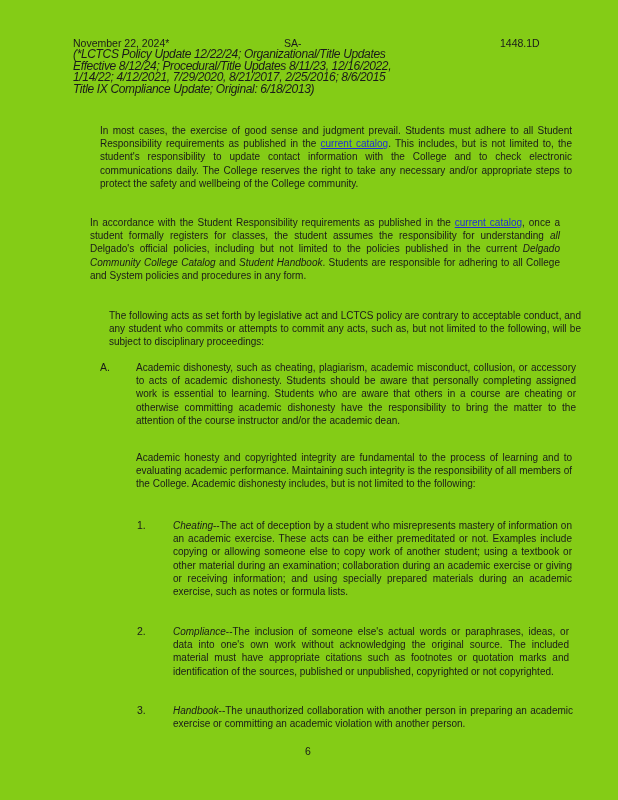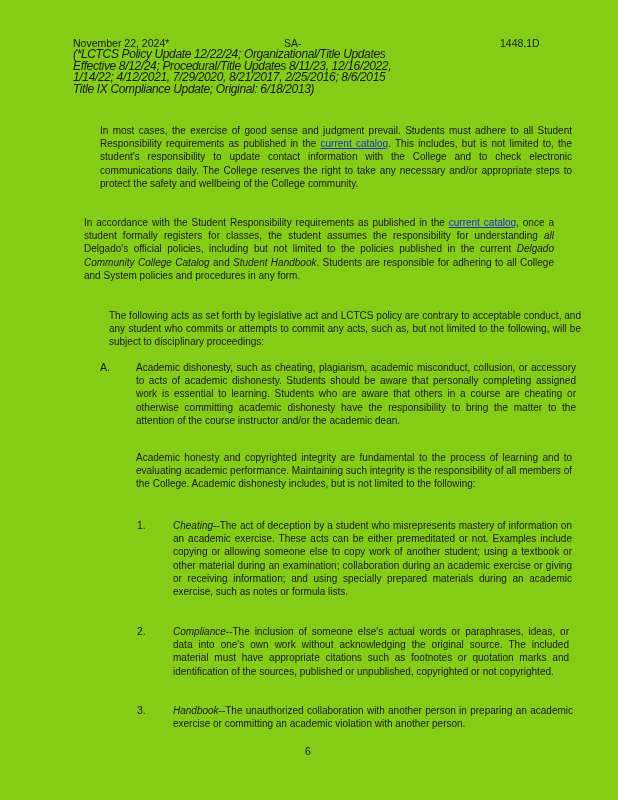--- a/index.html
+++ b/index.html
@@ -77,21 +77,21 @@
       <span class="hdr-sa">SA-</span>
       <span class="hdr-num">1448.1D</span>
     </div>
     <div class="hdr-notes">(*LCTCS Policy Update 12/22/24; Organizational/Title Updates Effective 8/12/24; Procedural/Title Updates 8/11/23, 12/16/2022, 1/14/22; 4/12/2021, 7/29/2020, 8/21/2017, 2/25/2016; 8/6/2015 Title IX Compliance Update; Original: 6/18/2013)</div>
   </div>
 
   <div class="para" style="left:100px; top:124px; width:472px;">
     <span>In most cases, the exercise of good sense and judgment  prevail. Students  must adhere to all Student Responsibility  requirements  as published in the </span><span class="link">current catalog</span><span>.  This includes, but is not limited  to, the student's responsibility  to update contact information  with the College  and to check electronic  communications  daily. The College reserves the right to take any necessary and/or appropriate steps to  protect the safety and wellbeing of the College community.</span>
   </div>
 
-  <div class="para" style="left:84px; top:216px; width:470px;">
+  <div class="para" style="left:90px; top:216px; width:470px;">
     <span>In accordance with the Student Responsibility  requirements  as published in the </span><span class="link">current catalog</span><span>, once a student formally registers for classes, the student assumes the responsibility for understanding </span><span class="it">all</span><span> Delgado's  official policies,  including but not limited  to the policies published in the current </span><span class="it">Delgado Community College Catalog</span><span> and </span><span class="it">Student Handbook</span><span>. Students are responsible  for adhering to all College  and System policies and procedures in any form.</span>
   </div>
 
   <div class="para" style="left:109px; top:309px; width:472px;">The following acts as set forth by legislative act and LCTCS  policy are contrary to acceptable conduct, and any student who commits  or attempts  to commit  any acts, such as, but not limited  to the following, will be subject to disciplinary  proceedings:</div>
 
   <div class="marker" style="left:100px; top:361px;">A.</div>
   <div class="para" style="left:136px; top:361px; width:440px;">Academic dishonesty, such as cheating, plagiarism,  academic misconduct,  collusion, or accessory to acts of academic  dishonesty.  Students should be aware that personally completing  assigned work is essential to learning.   Students who are aware that others in a course are cheating or otherwise committing  academic dishonesty have the responsibility  to bring the matter to the attention of the course instructor and/or the academic dean.</div>
 
   <div class="para" style="left:136px; top:451px; width:436px;">Academic honesty and copyrighted  integrity are fundamental  to the process of learning and to evaluating academic performance.  Maintaining  such integrity is the responsibility  of all members of the College.  Academic dishonesty includes, but is not limited  to the following:</div>
 

